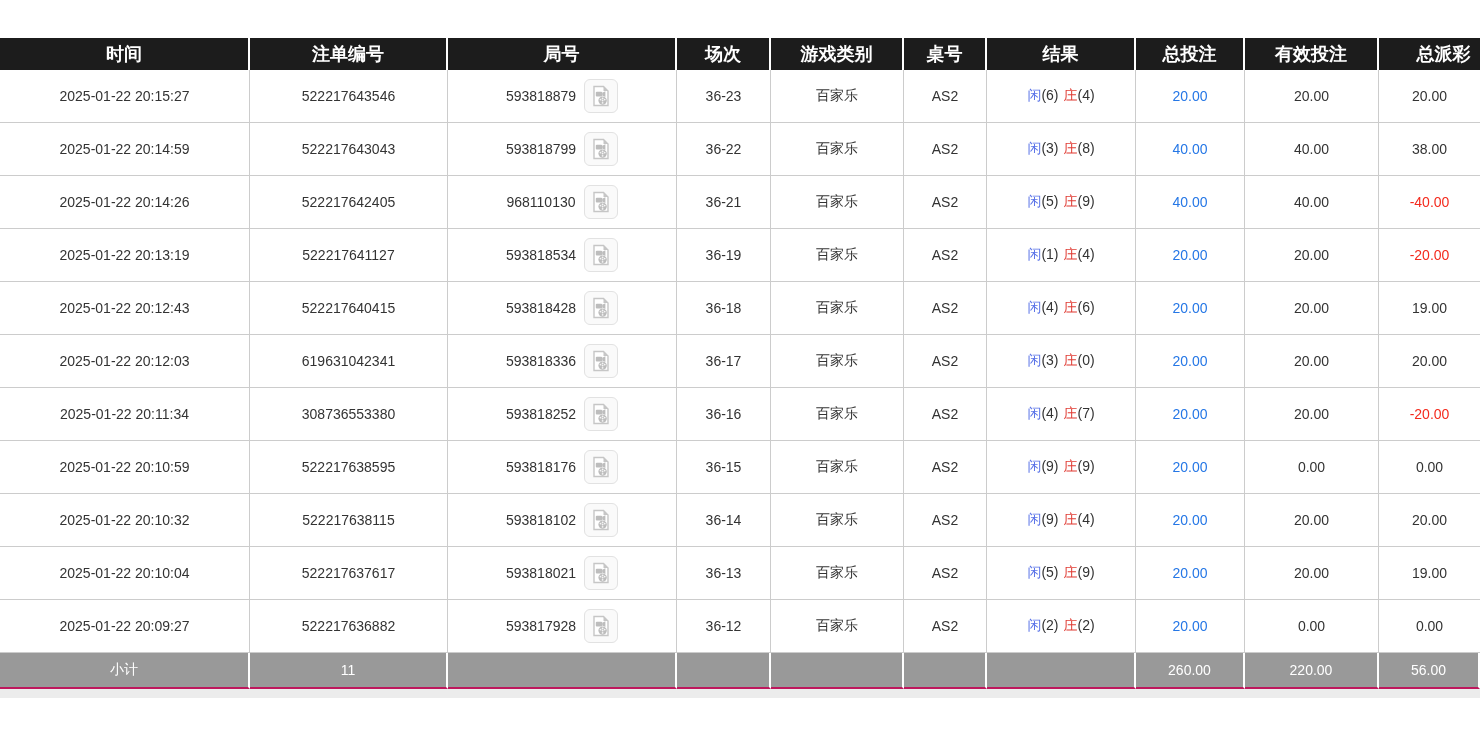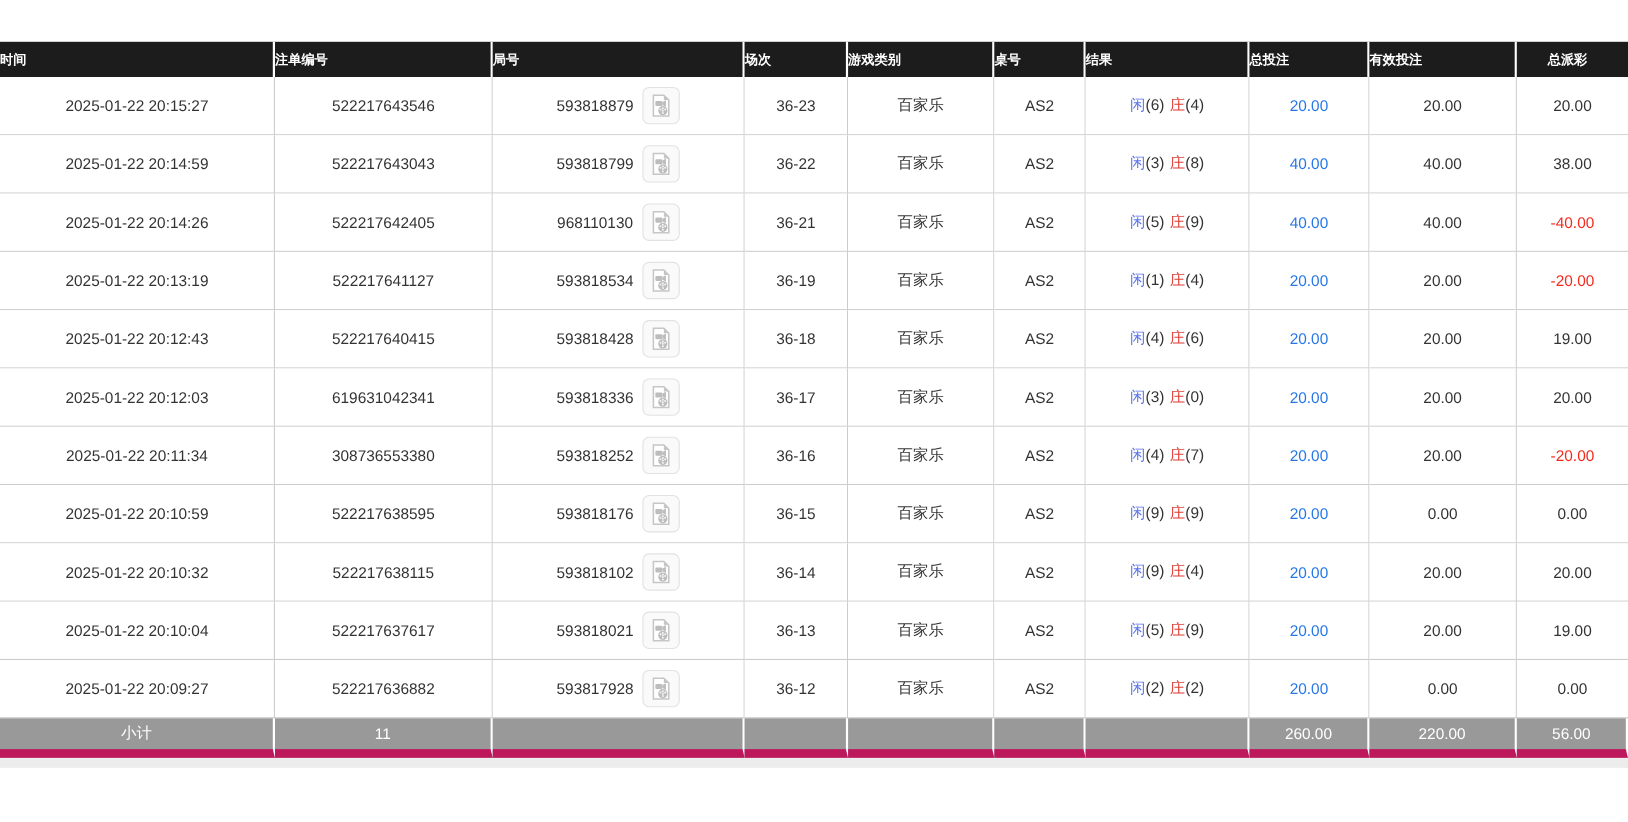--- a/index.html
+++ b/index.html
@@ -9,43 +9,43 @@
     font-family:"Liberation Sans","DejaVu Sans",sans-serif;
   }
   .page{padding-top:38px;}
   table.records{
     width:1480px;table-layout:fixed;
     border-collapse:separate;border-spacing:0;
   }
   thead th{
     background:var(--header-bg,#1c1c1c);
     color:var(--header-text,#ffffff);
-    font-size:12px;font-weight:bold;
+    font-size:18px;font-weight:bold;
     height:32px;padding:0;
     border-right:2px solid #ffffff;
-    text-align:left;
+    text-align:center;
   }
   thead th:last-child{border-right:none;padding-left:28px;}
   tbody td{
     height:53px;padding:0 4px;
     text-align:center;vertical-align:middle;
     font-size:14px;color:var(--body-text,#333333);
     background:#ffffff;
     border-right:1px solid var(--row-border,#cccccc);
     border-bottom:1px solid var(--row-border,#cccccc);
     box-sizing:border-box;
     white-space:nowrap;
   }
   tbody td:last-child{border-right:none;}
   tbody tr.summary td{
     background:var(--summary-bg,#999999);
     color:var(--summary-text,#ffffff);
     height:36px;
     border-right:2px solid #ffffff;
-    border-bottom:8px solid #be185d;
+    border-bottom:2px solid #be185d;
     border-top:none;
   }
   tbody tr.summary td:last-child{border-right:2px solid #ffffff;}
   .round-num{vertical-align:middle;}
   .icon-btn{
     display:inline-flex;align-items:center;justify-content:center;
     width:34px;height:34px;margin-left:8px;
     border:1px solid #e2e2e2;border-radius:6px;
     background:#fafafa;cursor:pointer;vertical-align:middle;padding:0;
   }

